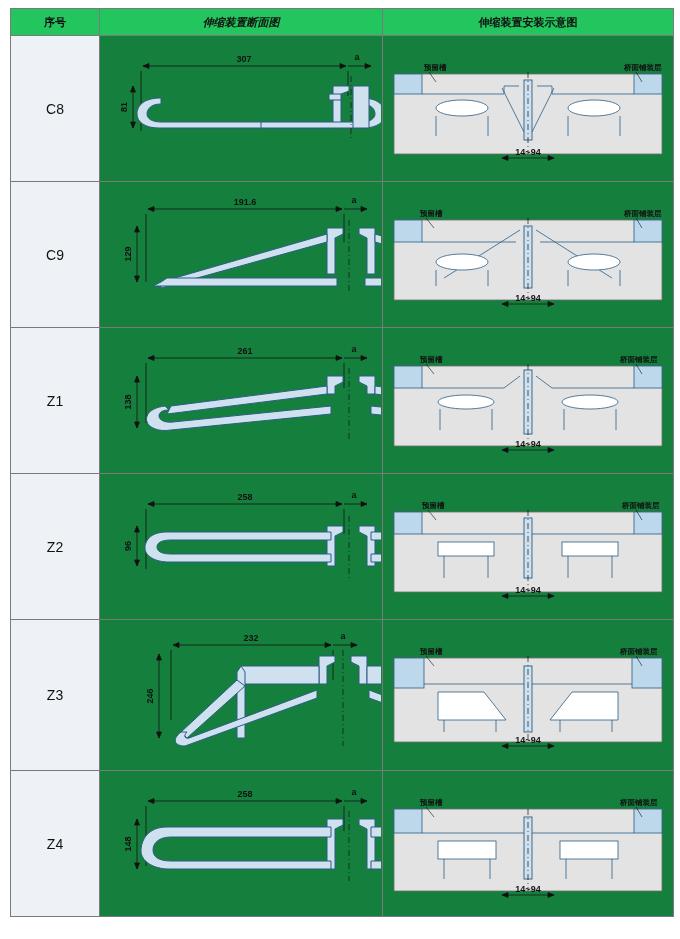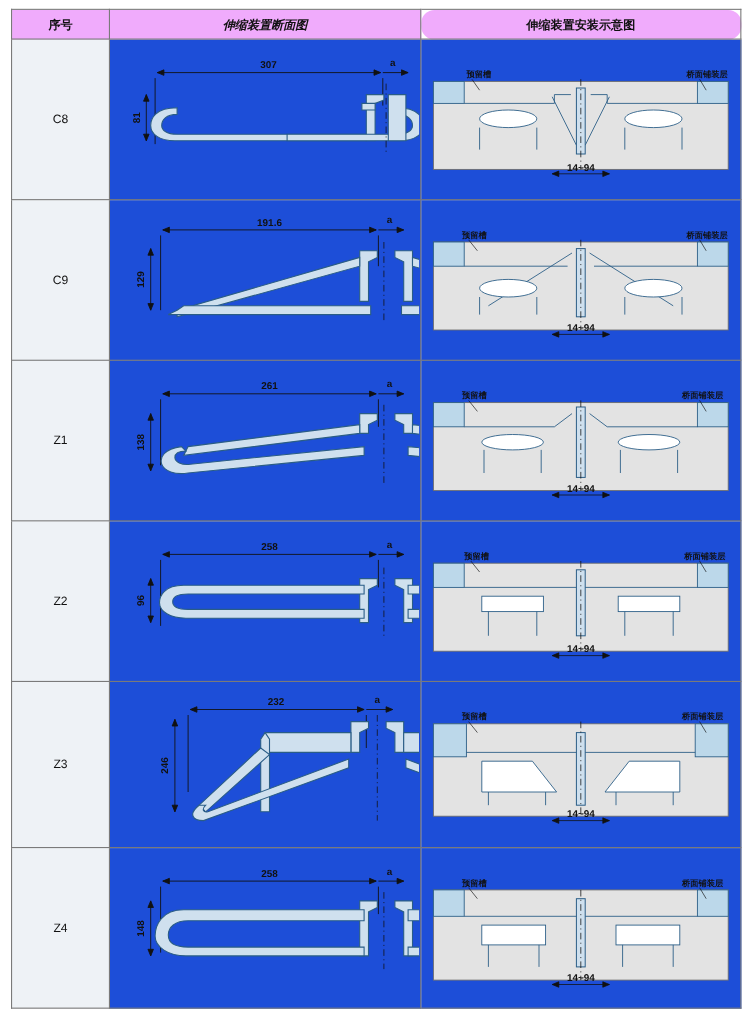--- a/index.html
+++ b/index.html
@@ -1,25 +1,25 @@
 <!DOCTYPE html>
 <html><head>
 <meta charset="utf-8">
 <style>
   html,body{margin:0;padding:0;background:#ffffff;}
   body{font-family:"Liberation Sans","DejaVu Sans",sans-serif;}
   .page{width:680px;height:939px;position:relative;box-sizing:border-box;}
   table.spec{border-collapse:collapse;width:660px;margin:8px 10px 0 10px;table-layout:fixed;}
   table.spec th,table.spec td{border:1px solid #7a7a7a;padding:0;}
-  thead th{background:#f0abfc;font-size:11px;font-weight:bold;color:#111;height:26px;text-align:center;margin-left:36px;}
+  thead th{background:#22c55e;font-size:11px;font-weight:bold;color:#111;height:26px;text-align:center;margin-left:36px;}
   th.col-no{width:88px;}
   th.col-sec{width:282px;font-style:italic;}
-  th.col-inst{width:290px;border-radius:12px;}
-  td.cell-no{width:88px;background:#eef2f6;text-align:center;font-size:11px;color:#111;vertical-align:middle;}
-  td.cell-draw{padding:0;vertical-align:middle;background:#1d4ed8;}
+  th.col-inst{width:290px;}
+  td.cell-no{width:88px;background:#eef2f6;text-align:center;font-size:14px;color:#111;vertical-align:middle;}
+  td.cell-draw{padding:0;vertical-align:middle;background:#15803d;}
   svg{display:block;margin:0 auto;}
   .dimtext{font-family:"Liberation Sans",sans-serif;font-size:9px;font-weight:bold;fill:#111;}
   .labeltext{font-family:"Liberation Sans",sans-serif;font-size:7.5px;font-weight:bold;fill:#111;}
 </style>
 </head>
 <body>
 
 <div class="page">
 <table class="spec">
   <thead>

